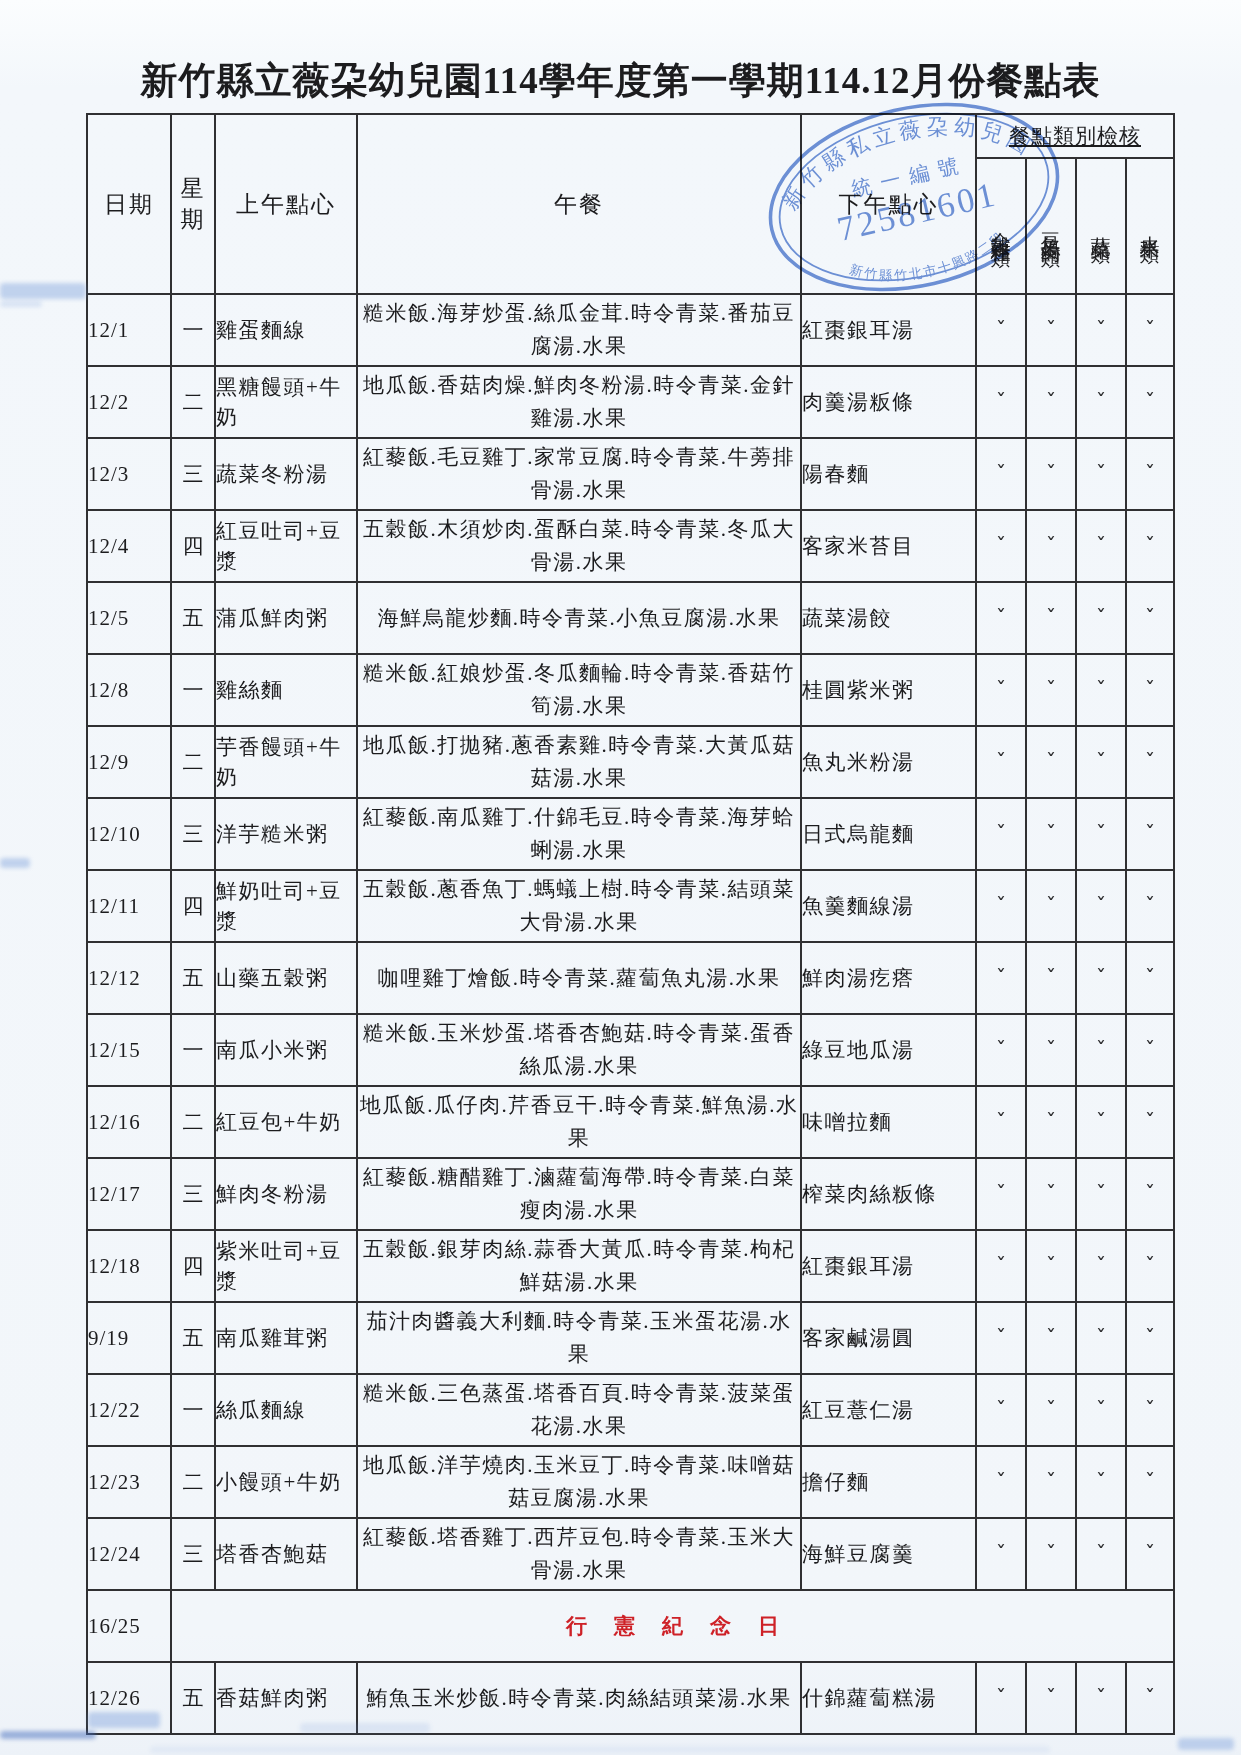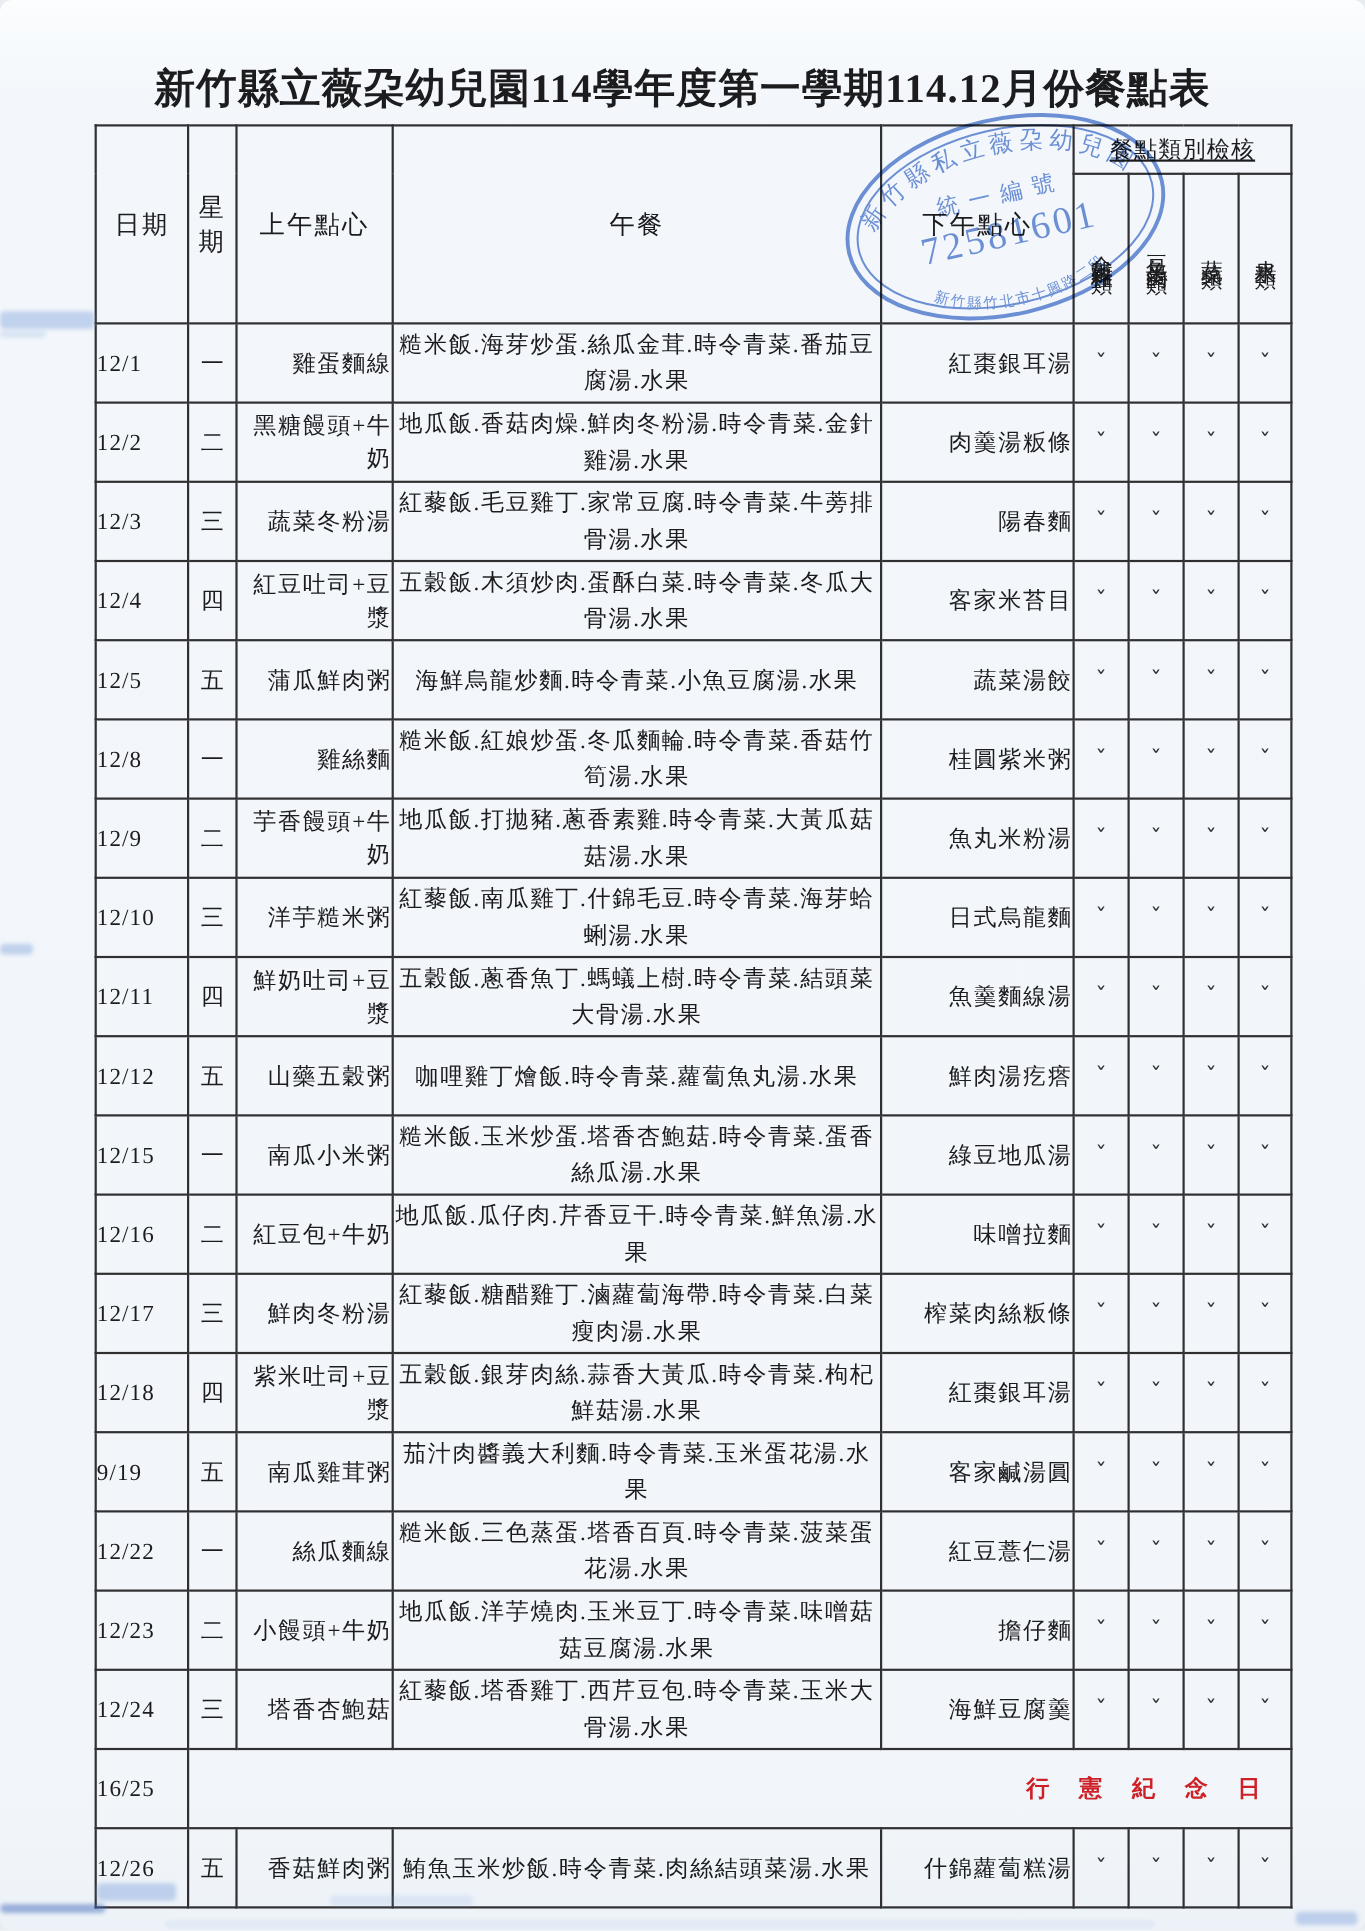--- a/index.html
+++ b/index.html
@@ -1,43 +1,43 @@
 <!DOCTYPE html>
 <html><head>
 <meta charset="utf-8">
 <style>
   html,body{margin:0;padding:0;}
   body{width:1241px;height:1755px;background:#e9edf2;}
   .page{
     position:relative;width:1241px;height:1755px;overflow:hidden;
     background:linear-gradient(180deg,#fbfdfe 0%,#f3f7fb 5%,#f2f6fa 93%,#edf2f8 100%);
-    font-family:"Liberation Serif","DejaVu Serif",serif;color:#1c1c1e;border-radius:11px;
+    font-family:"Liberation Serif","DejaVu Serif",serif;color:#1c1c1e;
   }
   .title{
     position:absolute;top:56px;left:0;width:100%;text-align:center;
     font-size:37px;font-weight:600;letter-spacing:1px;white-space:nowrap;
   }
   table.menu{
     position:absolute;left:86px;top:113px;width:1087px;
     border-collapse:collapse;table-layout:fixed;
   }
   .menu th,.menu td{border:2px solid #303032;padding:0;vertical-align:middle;}
   .menu thead th{font-weight:normal;background:transparent;}
   .h-label{font-size:23px;letter-spacing:2px;text-align:center;}
   .h-group{font-size:21px;height:42px;letter-spacing:1px;text-align:center;text-decoration:underline;}
   .vh{height:134px;text-align:center;font-size:20px;}
   .vh div{writing-mode:vertical-rl;text-orientation:upright;margin:0 auto;letter-spacing:4px;line-height:1;}
   .menu tbody td{height:70px;font-size:21px;}
   .c-date{text-align:left;font-size:22px;letter-spacing:1px;}
   .c-wd{text-align:center;font-size:20px;}
-  .c-ms,.c-as{padding:2px 6px;letter-spacing:1.5px;line-height:1.45;text-align:right;}
+  .c-ms,.c-as{padding:2px 6px;letter-spacing:1.5px;line-height:1.45;text-align:left;}
   .c-lunch{padding:2px 9px;font-size:21.5px;letter-spacing:1.5px;line-height:1.55;text-align:center;}
   .chk{text-align:center;vertical-align:top;padding-top:15px;font-size:16px;color:#2e2e30;
        font-family:"DejaVu Sans",sans-serif;}
-  .holiday{color:#ce2127;font-size:31px;font-weight:700;letter-spacing:27px;text-indent:27px;text-align:right;}
+  .holiday{color:#ce2127;font-size:31px;font-weight:700;letter-spacing:27px;text-indent:27px;text-align:center;}
   
   .stamp{position:absolute;left:760px;top:95px;width:308px;height:204px;
          transform:rotate(-13deg);mix-blend-mode:multiply;opacity:.8;}
   .stamp ellipse{fill:none;stroke:#4d79cf;}
   .stamp text{fill:#4d79cf;font-family:"Liberation Serif","DejaVu Serif",serif;}
   .s-arc{font-size:21px;letter-spacing:5px;}
   .s-mid{font-size:20px;letter-spacing:9px;}
   .s-num{font-size:34px;letter-spacing:3px;}
   .s-arc2{font-size:13px;letter-spacing:2px;}
   

